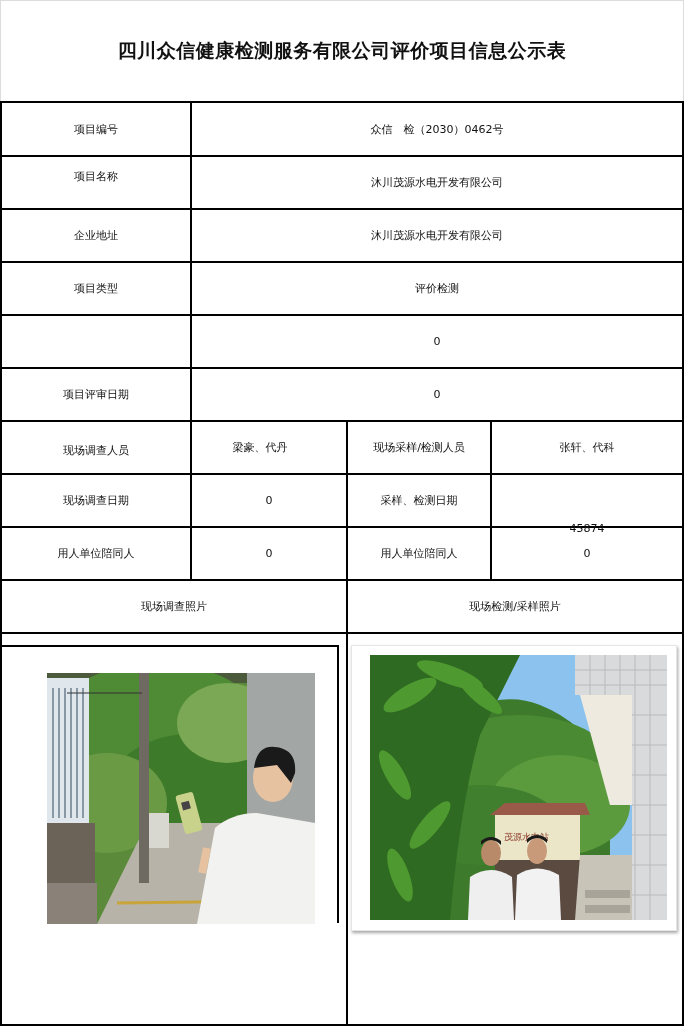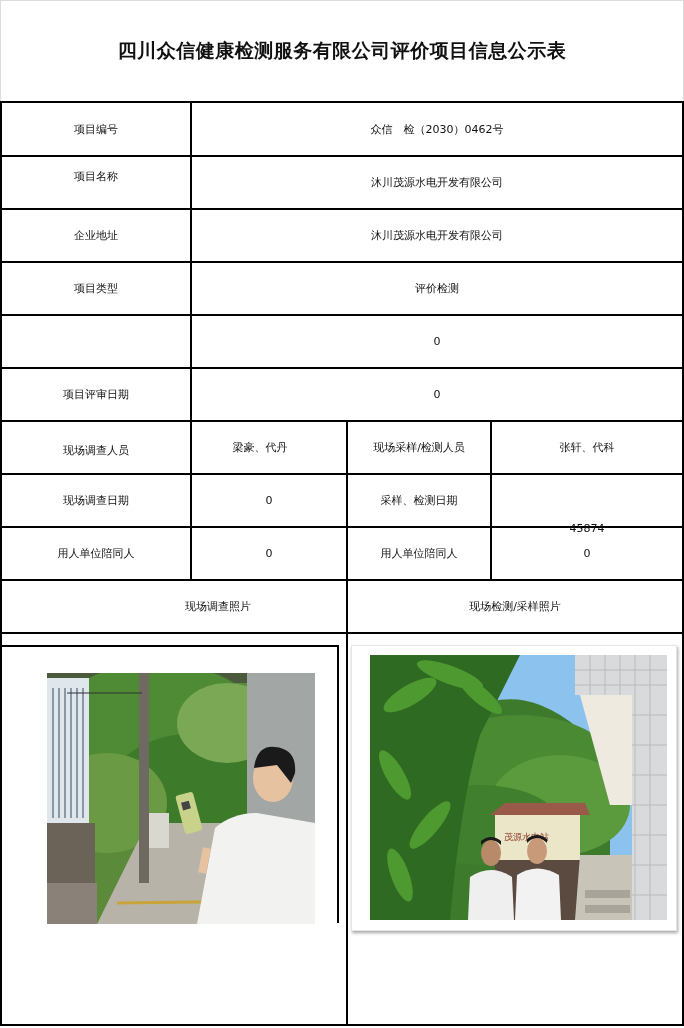--- a/index.html
+++ b/index.html
@@ -72,21 +72,21 @@
   <div class="cell" style="left:2px;top:475px;width:188px;height:51px;">现场调查日期</div>
   <div class="cell" style="left:192px;top:475px;width:154px;height:51px;">0</div>
   <div class="cell" style="left:348px;top:475px;width:142px;height:50px;">采样、检测日期</div>
   <div class="cell" style="left:492px;top:475px;width:190px;height:51px;margin-top:28px;">45874</div>
 
   <div class="cell" style="left:2px;top:528px;width:188px;height:51px;">用人单位陪同人</div>
   <div class="cell" style="left:192px;top:528px;width:154px;height:51px;">0</div>
   <div class="cell" style="left:348px;top:528px;width:142px;height:51px;">用人单位陪同人</div>
   <div class="cell" style="left:492px;top:528px;width:190px;height:51px;">0</div>
 
-  <div class="cell" style="left:2px;top:581px;width:344px;height:51px;margin-left:44px;">现场调查照片</div>
+  <div class="cell" style="left:2px;top:581px;width:344px;height:51px;">现场调查照片</div>
   <div class="cell" style="left:348px;top:581px;width:334px;height:51px;">现场检测/采样照片</div>
 
   <div class="left-outline"></div>
   <div class="photo-frame" style="left:47px;top:673px;width:268px;height:251px;">
     <svg width="268" height="251" viewBox="0 0 268 251">
       <rect x="0" y="0" width="268" height="251" fill="#5a8a3a"></rect>
       <rect x="0" y="0" width="268" height="10" fill="#4a5a3a"></rect>
       <ellipse cx="110" cy="60" rx="110" ry="70" fill="#4f8a35"></ellipse>
       <ellipse cx="150" cy="120" rx="90" ry="60" fill="#3d7a2a"></ellipse>
       <ellipse cx="60" cy="130" rx="60" ry="50" fill="#6b9a45"></ellipse>

